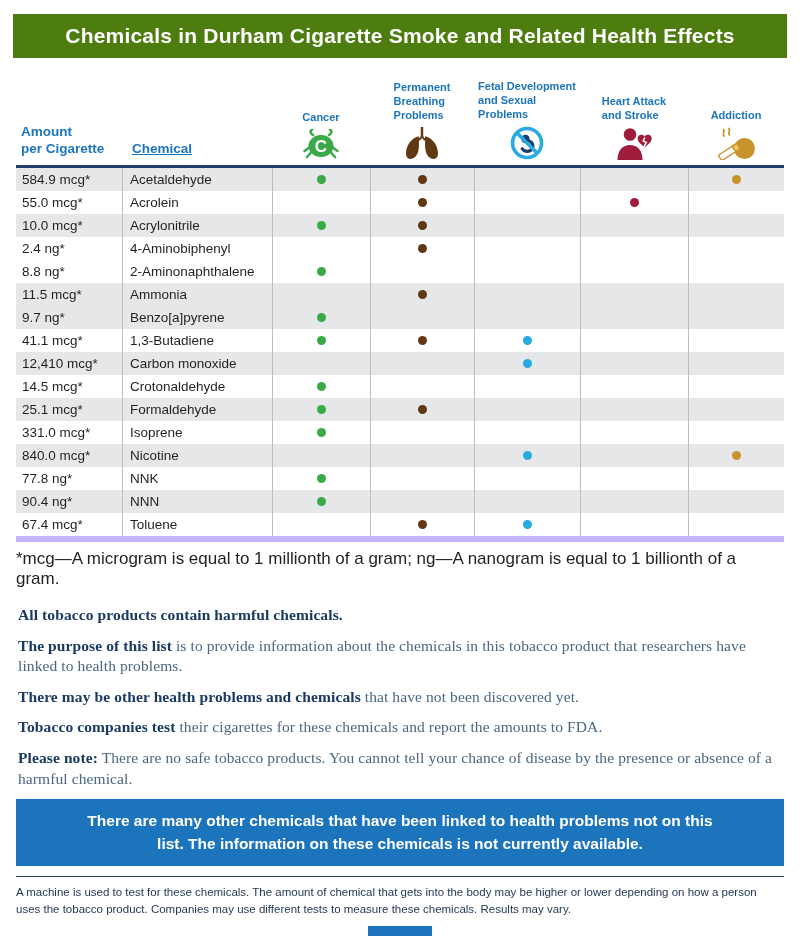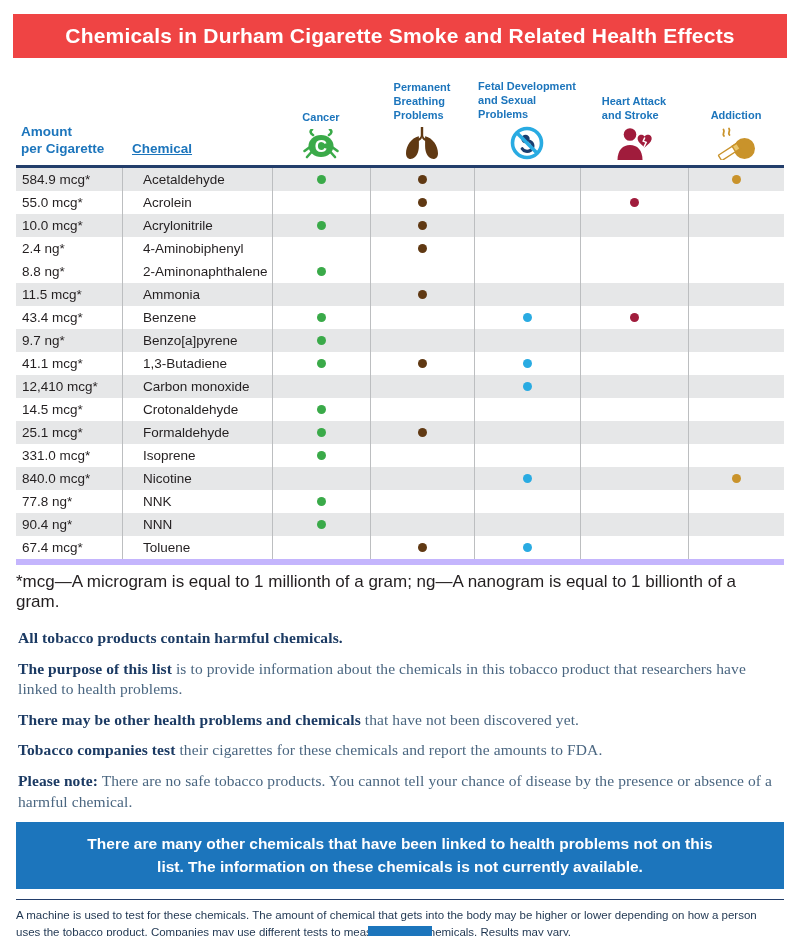--- a/index.html
+++ b/index.html
@@ -1,21 +1,21 @@
 <!DOCTYPE html>
 <html><head>
 <meta charset="utf-8">
 <style>
   * { margin:0; padding:0; box-sizing:border-box; }
   html, body { width:800px; }
   body { font-family:"Liberation Sans", sans-serif; background:#ffffff; }
 
   .page { position:relative; width:800px; height:936px; background:#fff; overflow:hidden; }
 
-  .banner { margin:14px 13px 0; height:44px; background:#ef4444;
+  .banner { margin:14px 13px 0; height:44px; background:#4d7c0f;
             display:flex; align-items:center; justify-content:center; }
   .banner h1 { color:#fff; font-size:21px; font-weight:bold; letter-spacing:.2px; }
 
   .table { margin:8px 16px 0; --cols:106px 150px 98px 104px 106px 108px 96px; }
 
   .thead { display:grid; grid-template-columns:var(--cols);
            border-bottom:3px solid #233E6B; height:102px; }
   .th { display:flex; flex-direction:column; justify-content:flex-end; }
   .th-amount, .th-chemical { align-items:flex-start; padding:0 0 8px 5px;
            color:#1C75BC; font-weight:bold; font-size:13.5px; line-height:1.22;
@@ -26,21 +26,21 @@
               white-space:pre-line; margin-bottom:5px; }
   .icon { display:block; line-height:0; }
 
   .tbody { border-bottom:6px solid #c4b5fd; }
   .trow { display:grid; grid-template-columns:var(--cols); height:23px;
           font-size:13.5px; color:#231F20; }
   .trow.odd { background:#E6E7E8; }
   .td { display:flex; align-items:center; overflow:hidden; }
   .td + .td { border-left:1px solid #BCBEC0; }
   .td-amount { padding-left:6px; }
-  .td-chemical { padding-left:20px; }
+  .td-chemical { padding-left:7px; }
   .td-effect { justify-content:center; }
   .dot { width:9px; height:9px; border-radius:50%; flex:none; }
 
   .footnote { margin:7px 16px 0; font-size:17px; color:#231F20; }
 
   .info-paragraphs { margin:16px 18px 0; }
   .info-paragraphs p { font-size:15.5px; line-height:1.33; color:#4A6680;
                        margin-bottom:10px; letter-spacing:.1px;font-family:Liberation Serif, serif; }
   .info-paragraphs strong { color:#1B3A63; }
 
@@ -209,35 +209,20 @@
           <div class="td td-amount">11.5 mcg*</div>
           <div class="td td-chemical">Ammonia</div>
           <div class="td td-effect"></div>
           <div class="td td-effect">
             <span class="dot" style="background: rgb(96, 57, 19);"></span>
           </div>
           <div class="td td-effect"></div>
           <div class="td td-effect"></div>
           <div class="td td-effect"></div>
         </div>
-        <div class="trow even">
-          <div class="td td-amount">43.4 mcg*</div>
-          <div class="td td-chemical">Benzene</div>
-          <div class="td td-effect">
-            <span class="dot" style="background: rgb(58, 170, 73);"></span>
-          </div>
-          <div class="td td-effect"></div>
-          <div class="td td-effect">
-            <span class="dot" style="background: rgb(41, 171, 226);"></span>
-          </div>
-          <div class="td td-effect">
-            <span class="dot" style="background: rgb(160, 28, 60);"></span>
-          </div>
-          <div class="td td-effect"></div>
-        </div>
         <div class="trow odd">
           <div class="td td-amount">9.7 ng*</div>
           <div class="td td-chemical">Benzo[a]pyrene</div>
           <div class="td td-effect">
             <span class="dot" style="background: rgb(58, 170, 73);"></span>
           </div>
           <div class="td td-effect"></div>
           <div class="td td-effect"></div>
           <div class="td td-effect"></div>
           <div class="td td-effect"></div>

